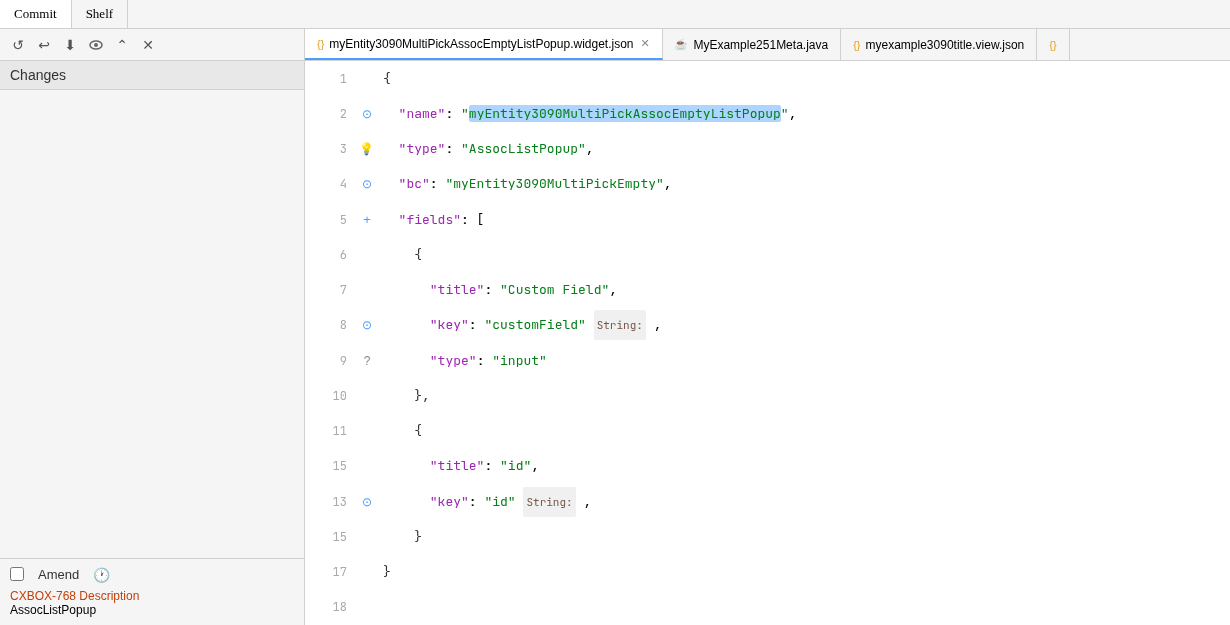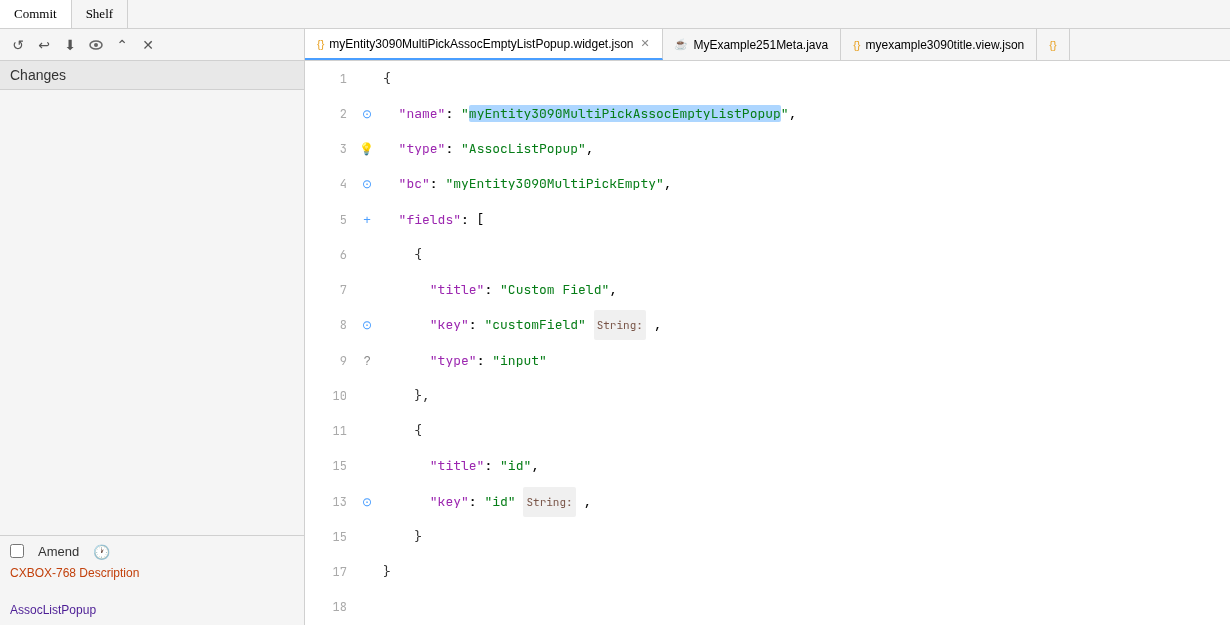--- a/index.html
+++ b/index.html
@@ -120,22 +120,21 @@
       color: #666;
       cursor: pointer;
     }
     .commit-description {
       font-size: 12px;
       color: #c2410c;
       cursor: pointer;
     }
     .commit-description-secondary {
       font-size: 12px;
-      color: #4c1d95;
-      margin-top: 23px;
+      color: #000000;
     }
 
     
     .editor-panel {
       flex: 1;
       display: flex;
       flex-direction: column;
       background: #fff;
       overflow: hidden;
     }

